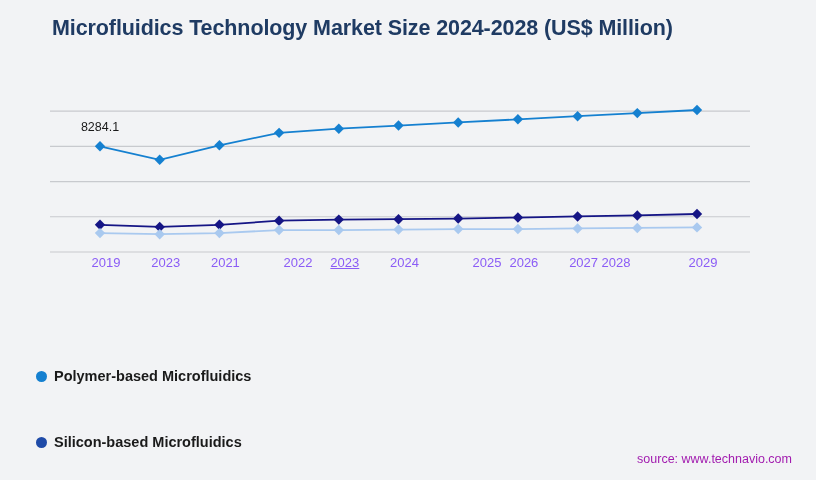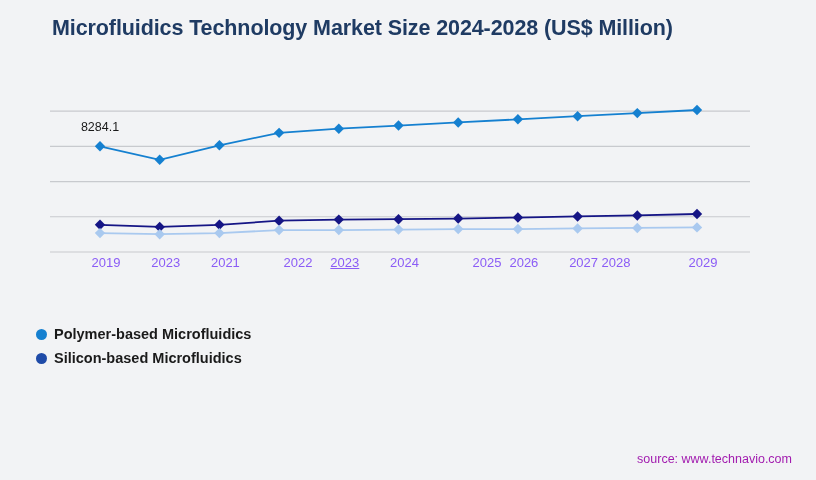--- a/index.html
+++ b/index.html
@@ -76,20 +76,21 @@
   #legend {
     position: absolute;
     left: 36px;
     top: 322px;
     width: 744px;
   }
   .legend-row {
     display: flex;
     align-items: center;
     height: 24px;
+    margin-top: 42px;
   }
   .legend-item {
     display: flex;
     align-items: center;
     margin-right: 30px;
     white-space: nowrap;
   }
   .legend-dot {
     width: 11px;
     height: 11px;

